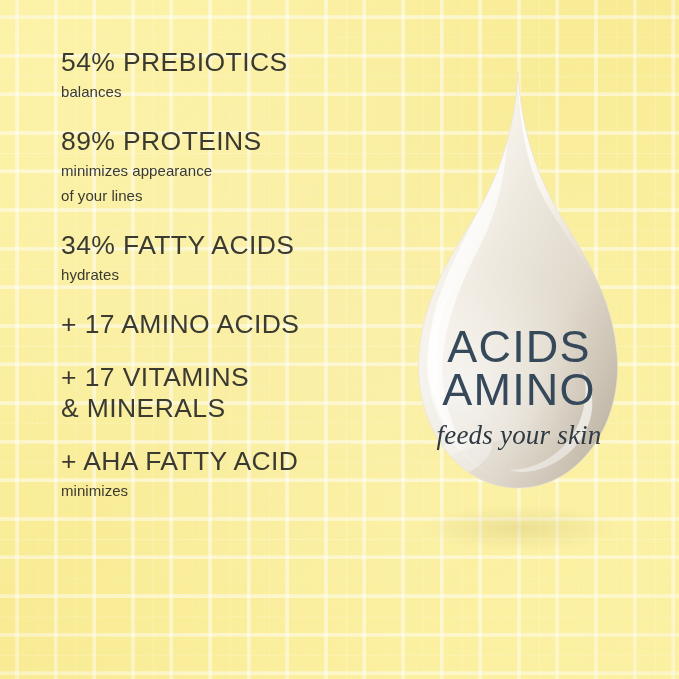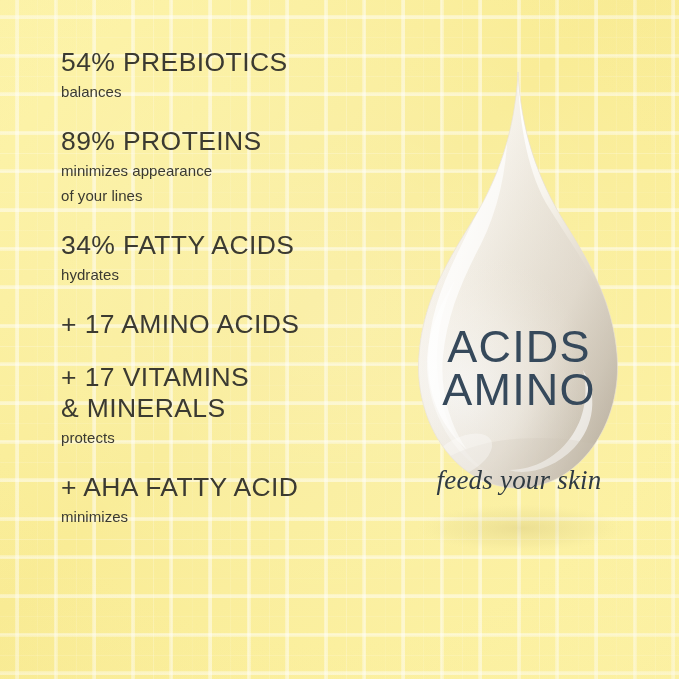--- a/index.html
+++ b/index.html
@@ -133,21 +133,20 @@
   #brand-goat { position: absolute; left: 0; right: 0; top: 267px; }
   #brand-milk { position: absolute; left: 0; right: 0; top: 310px; }
   #brand-tagline {
     position: absolute; left: 0; right: 0; top: 362px;
     font-family: "Liberation Serif", serif;
     font-style: italic;
     font-size: 27px;
     line-height: 30px;
     letter-spacing: 0.2px;
     color: #2f3a42;
-    margin-top: 45px;
   }
 </style>
 </head>
 <body>
 
 <div id="canvas">
 
   <div id="bg-grid"></div>
   <div id="bg-vignette"></div>
 
@@ -169,21 +168,20 @@
       <div class="ingredient-benefit">hydrates</div>
     </div>
 
     <div class="ingredient-block">
       <div class="ingredient-headline">+ 17 AMINO ACIDS</div>
     </div>
 
     <div class="ingredient-block">
       <div class="ingredient-headline">+ 17 VITAMINS
 &amp; MINERALS</div>
-      <div class="ingredient-benefit">protects</div>
     </div>
 
     <div class="ingredient-block">
       <div class="ingredient-headline">+ AHA FATTY ACID</div>
       <div class="ingredient-benefit">minimizes</div>
     </div>
 
   </div>
 
   <div id="droplet-wrap">

